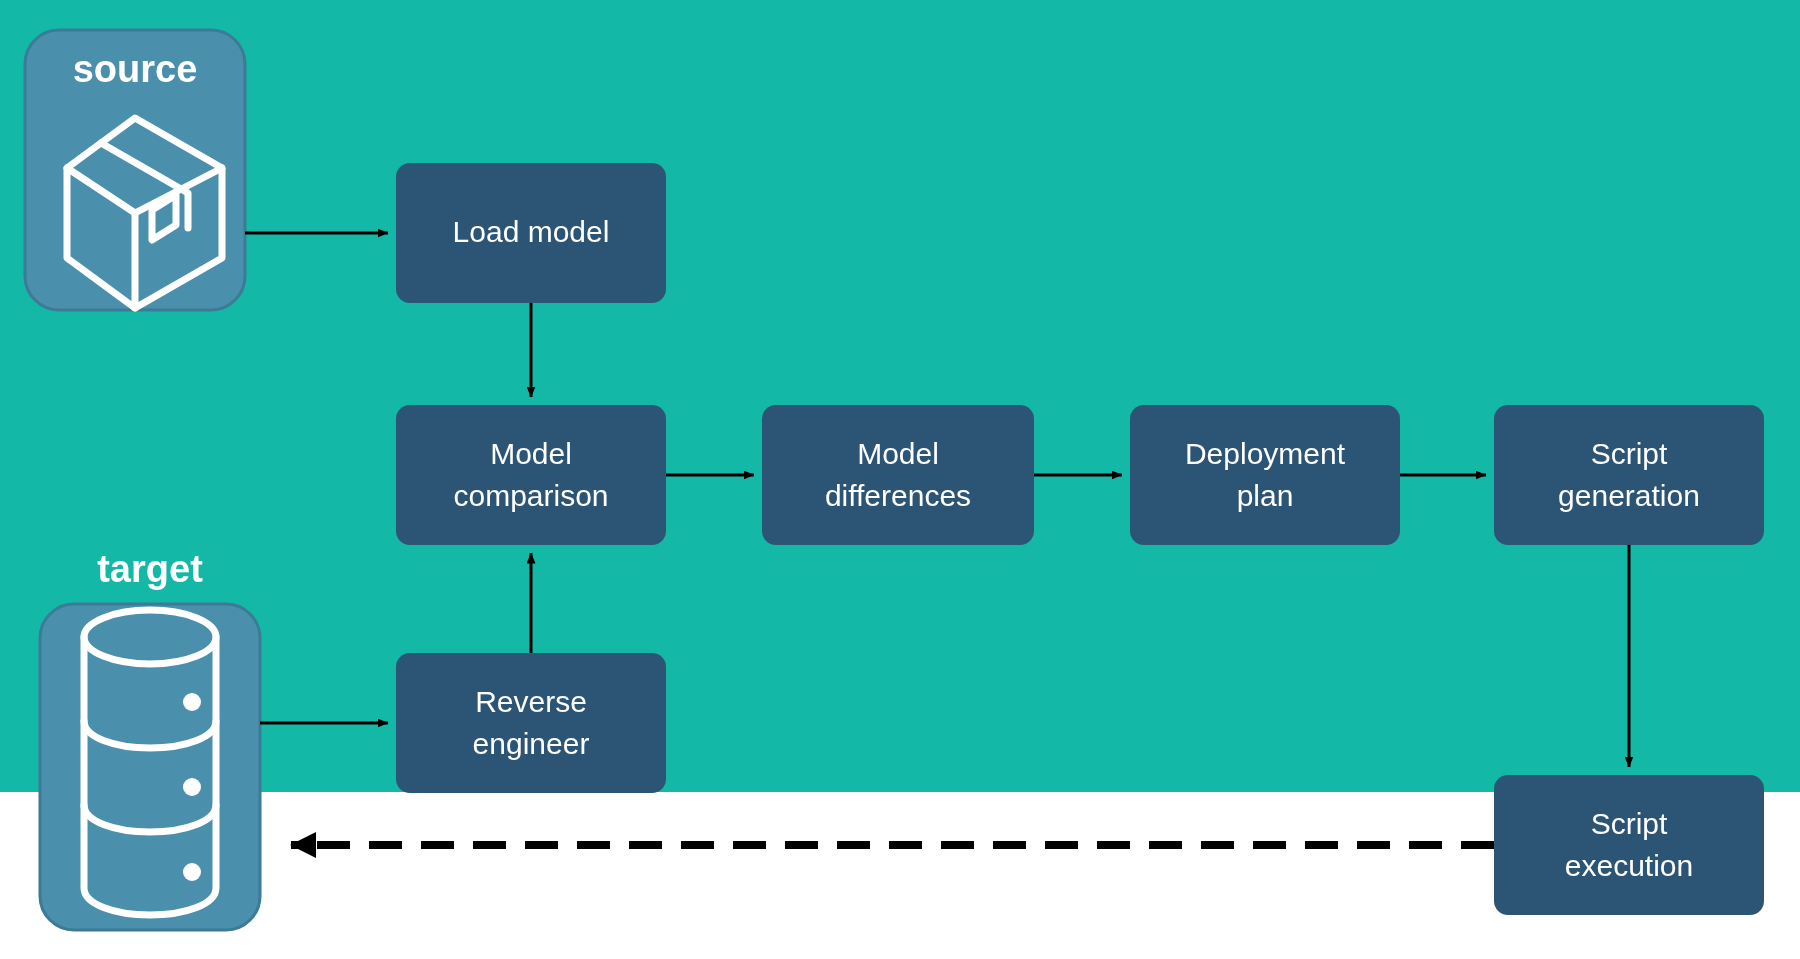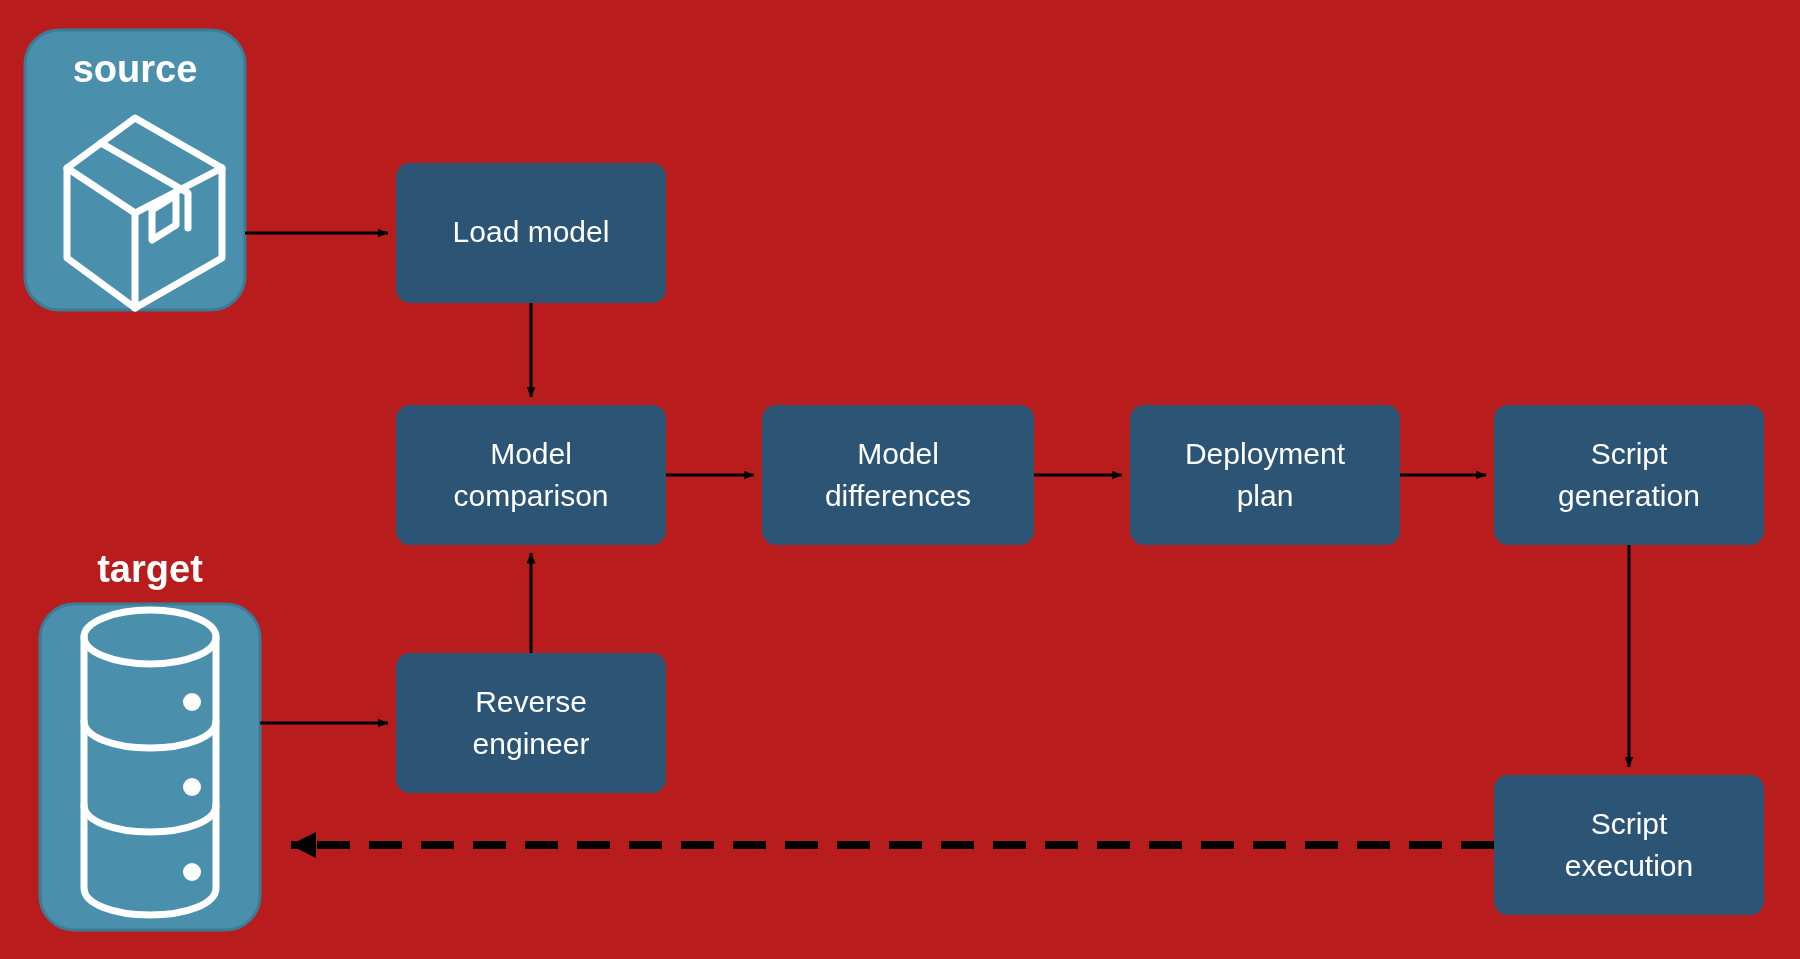--- a/index.html
+++ b/index.html
@@ -9,22 +9,22 @@
   }
   body {
     width: 1800px;
     height: 959px;
     font-family: "Liberation Sans", sans-serif;
     overflow: hidden;
   }
   #diagram-root {
     position: relative;
     width: 1800px;
-    height: 959px;
-    background: #b91c1c;
+    height: 792px;
+    background: #14b8a6;
   }
   svg.canvas {
     display: block;
     width: 1800px;
     height: 959px;
   }
   .node-label {
     font-family: "Liberation Sans", sans-serif;
     fill: #ffffff;
     font-size: 30px;

